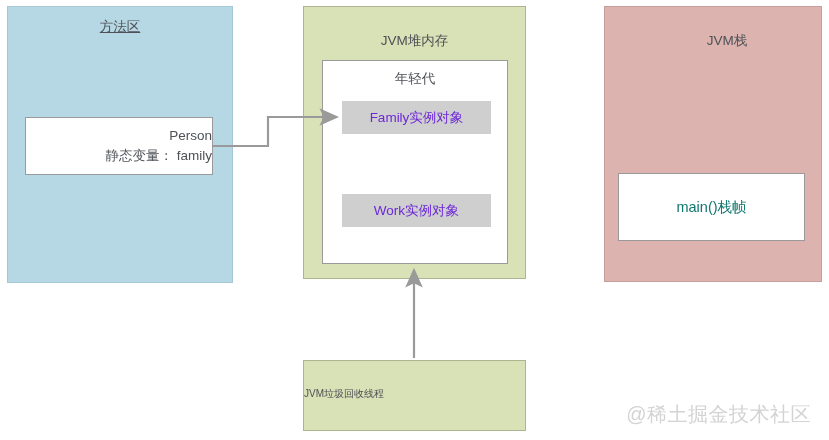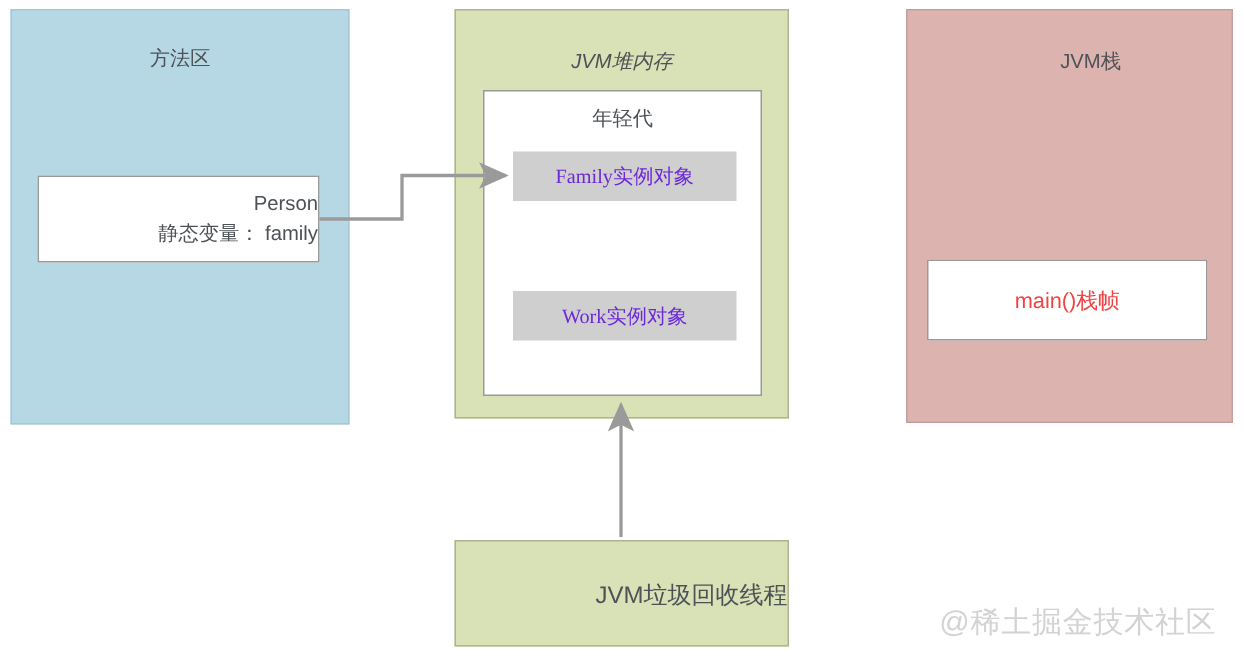--- a/index.html
+++ b/index.html
@@ -84,21 +84,20 @@
     color: #4e5257;
     font-size: 13.5px;
     line-height: 20px;
     white-space: pre;
   }
   .young-gen {
     left: 322px;
     top: 60px;
     width: 186px;
     height: 204px;
-    font-family: Liberation Serif, serif;
   }
   .young-gen-title {
     position: absolute;
     left: 0;
     right: 0;
     top: 8px;
     text-align: center;
     color: #4e5257;
     font-size: 13.5px;
     line-height: 19px;
@@ -116,36 +115,36 @@
     font-size: 13.5px;
     white-space: pre;
   }
   .obj-0 { top: 40px; }
   .obj-1 { top: 88px; }
   .obj-2 { top: 133px; }
   .frame-box {
     left: 618px;
     top: 173px;
     width: 187px;
-    height: 54px;
+    height: 68px;
     display: flex;
     align-items: center;
     justify-content: center;
-    color: #ef4444;
+    color: #0f766e;
     font-size: 14.5px;
     white-space: pre;
   }
   .gc-label {
     position: absolute;
     left: 0;
     right: 0;
     top: 26px;
-    text-align: right;
-    color: #4e5257;
-    font-size: 16px;
+    text-align: left;
+    color: #4e5257;
+    font-size: 10px;
     white-space: pre;
   }
   svg.connectors {
     position: absolute;
     left: 0;
     top: 0;
     width: 829px;
     height: 440px;
     pointer-events: none;
   }
@@ -158,30 +157,30 @@
     letter-spacing: 0.5px;
     white-space: pre;
   }
 </style>
 </head>
 <body>
 
 <div id="canvas">
 
   <div class="region method-area">
-    <div class="region-title" style="top:22px;">方法区</div>
+    <div class="region-title" style="top:10px;text-decoration:underline;">方法区</div>
   </div>
 
   <div class="white-box person-box">
     <div class="person-line">Person</div>
     <div class="person-line">静态变量： family</div>
   </div>
 
   <div class="region heap-area">
-    <div class="region-title" style="top:24px;font-style:italic;">JVM堆内存</div>
+    <div class="region-title" style="top:24px;">JVM堆内存</div>
   </div>
 
   <div class="white-box young-gen">
     <div class="young-gen-title">年轻代</div>
     <div class="obj-box obj-0">Family实例对象</div>
     <div class="obj-box obj-2">Work实例对象</div>
   </div>
 
   <div class="region stack-area">
     <div class="region-title" style="top:24px;padding-left:28px;">JVM栈</div>

